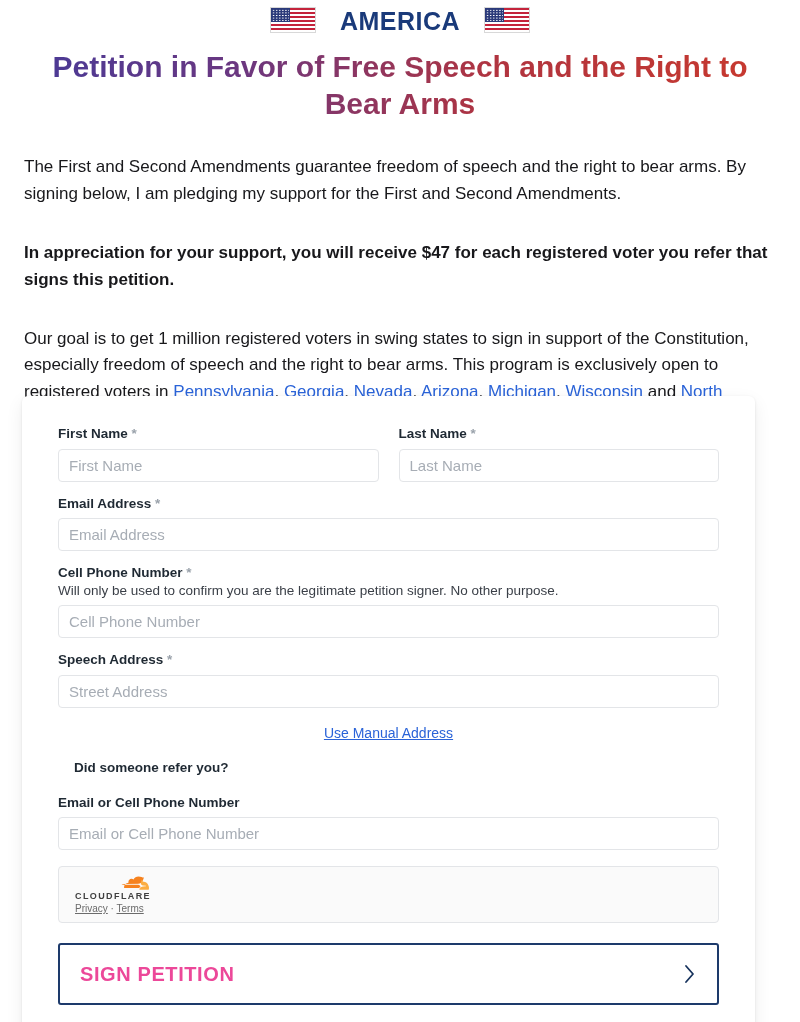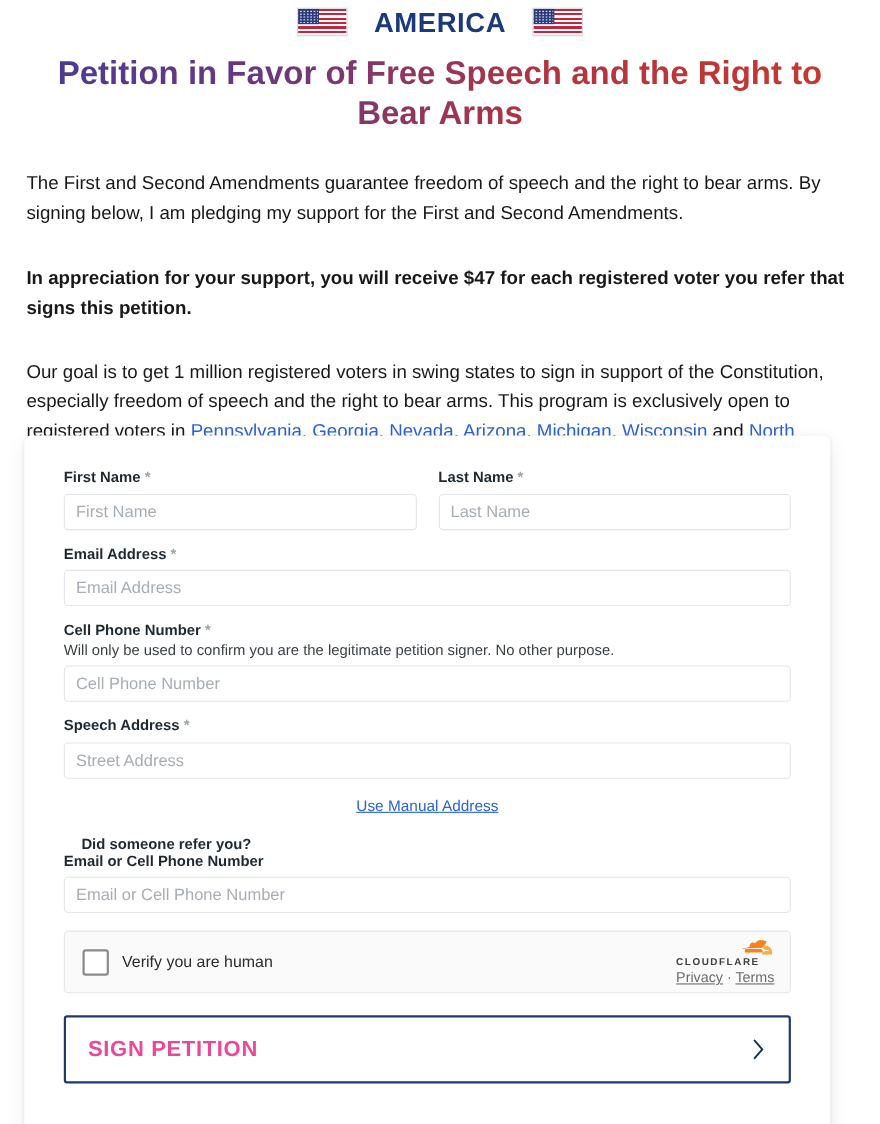--- a/index.html
+++ b/index.html
@@ -127,21 +127,21 @@
   .manual-wrap { text-align: center; margin: 16px 0 18px 0; }
   .manual-link {
     font-size: 14px;
     color: #2a63d8;
     text-decoration: underline;
     cursor: pointer;
   }
 
   .refer-q {
     font-size: 13.5px; font-weight: bold; color: #1f2933;
-    margin-bottom: 0;
+    margin-bottom: 20px;
     padding-left: 16px;
   }
 
   
   .turnstile {
     margin-top: 16px;
     height: 57px;
     border: 1px solid #e3e5e8;
     border-radius: 4px;
     background: #fafafa;
@@ -157,21 +157,21 @@
     border-radius: 3px;
     background: #fff;
   }
   .ts-text { font-size: 14.5px; color: #2b2b2b; }
   .ts-right { text-align: left; line-height: 1; }
   .cf-logo { display: block; margin-left: auto; }
   .cf-word {
     font-size: 9px; font-weight: bold; letter-spacing: 1.4px;
     color: #404040; margin-top: 1px;
   }
-  .cf-links { font-size: 13px; color: #6b6b6b; margin-top: 3px; }
+  .cf-links { font-size: 10px; color: #6b6b6b; margin-top: 3px; }
   .cf-links span { text-decoration: underline; }
   .cf-dot { text-decoration: none !important; }
 
   
   .submit {
     margin-top: 20px;
     width: 100%;
     height: 62px;
     background: #ffffff;
     border: 2px solid #1d3a6b;
@@ -267,24 +267,20 @@
     </div>
 
     <div class="refer-q">Did someone refer you?</div>
 
     <div class="group">
       <div class="fld-label">Email or Cell Phone Number</div>
       <input class="inp" type="text" placeholder="Email or Cell Phone Number" style="">
     </div>
 
     <div class="turnstile">
-      <div class="ts-left">
-        <span class="ts-box"></span>
-        <span class="ts-text">Verify you are human</span>
-      </div>
       <div class="ts-right">
         <svg class="cf-logo" width="34" height="15" viewBox="0 0 34 15">
           <path d="M22.6 13.6l.5-1.7c.3-1 .2-1.9-.3-2.5-.4-.6-1.2-.9-2.1-1l-17.3-.2c-.1 0-.2-.1-.25-.15-.05-.07-.06-.16-.04-.25.04-.13.17-.23.31-.24l17.5-.22c2.07-.1 4.3-1.77 5.1-3.82l1-2.6c.04-.1.05-.22.03-.33C26.05 .9 23.8-.6 21.2-.6c-2.4 0-4.45 1.3-5.45 3.2-.65-.48-1.5-.74-2.4-.65-1.63.16-2.93 1.47-3.1 3.1-.04.42-.01.83.08 1.2C7.68 6.33 5.5 8.42 5.5 11c0 .24.02.47.05.7.01.11.1.2.22.2h15.9c.13 0 .25-.1.29-.22l.64-1.08z" fill="#f6821f" transform="translate(2,1) scale(0.92)"></path>
           <path d="M27.4 3.1c-.16 0-.32.005-.48.02-.1.01-.2.08-.23.18l-.68 2.34c-.29 1-.18 1.93.31 2.6.45.62 1.2.98 2.12 1.03l2.75.22c.1 0 .19.04.24.11.05.08.06.17.04.26-.04.13-.17.23-.31.24l-2.86.22c-1.55.07-3.22 1.33-3.8 2.86l-.21.54c-.04.1.03.2.14.2h9.83c.12 0 .23-.08.26-.2.17-.6.26-1.24.26-1.9 0-3.84-3.1-6.95-6.94-6.95z" fill="#fbad41" transform="translate(0,1) scale(0.92)"></path>
         </svg>
         <div class="cf-word">CLOUDFLARE</div>
         <div class="cf-links">
           <span>Privacy</span><span class="cf-dot"> · </span><span>Terms</span>
         </div>
       </div>

